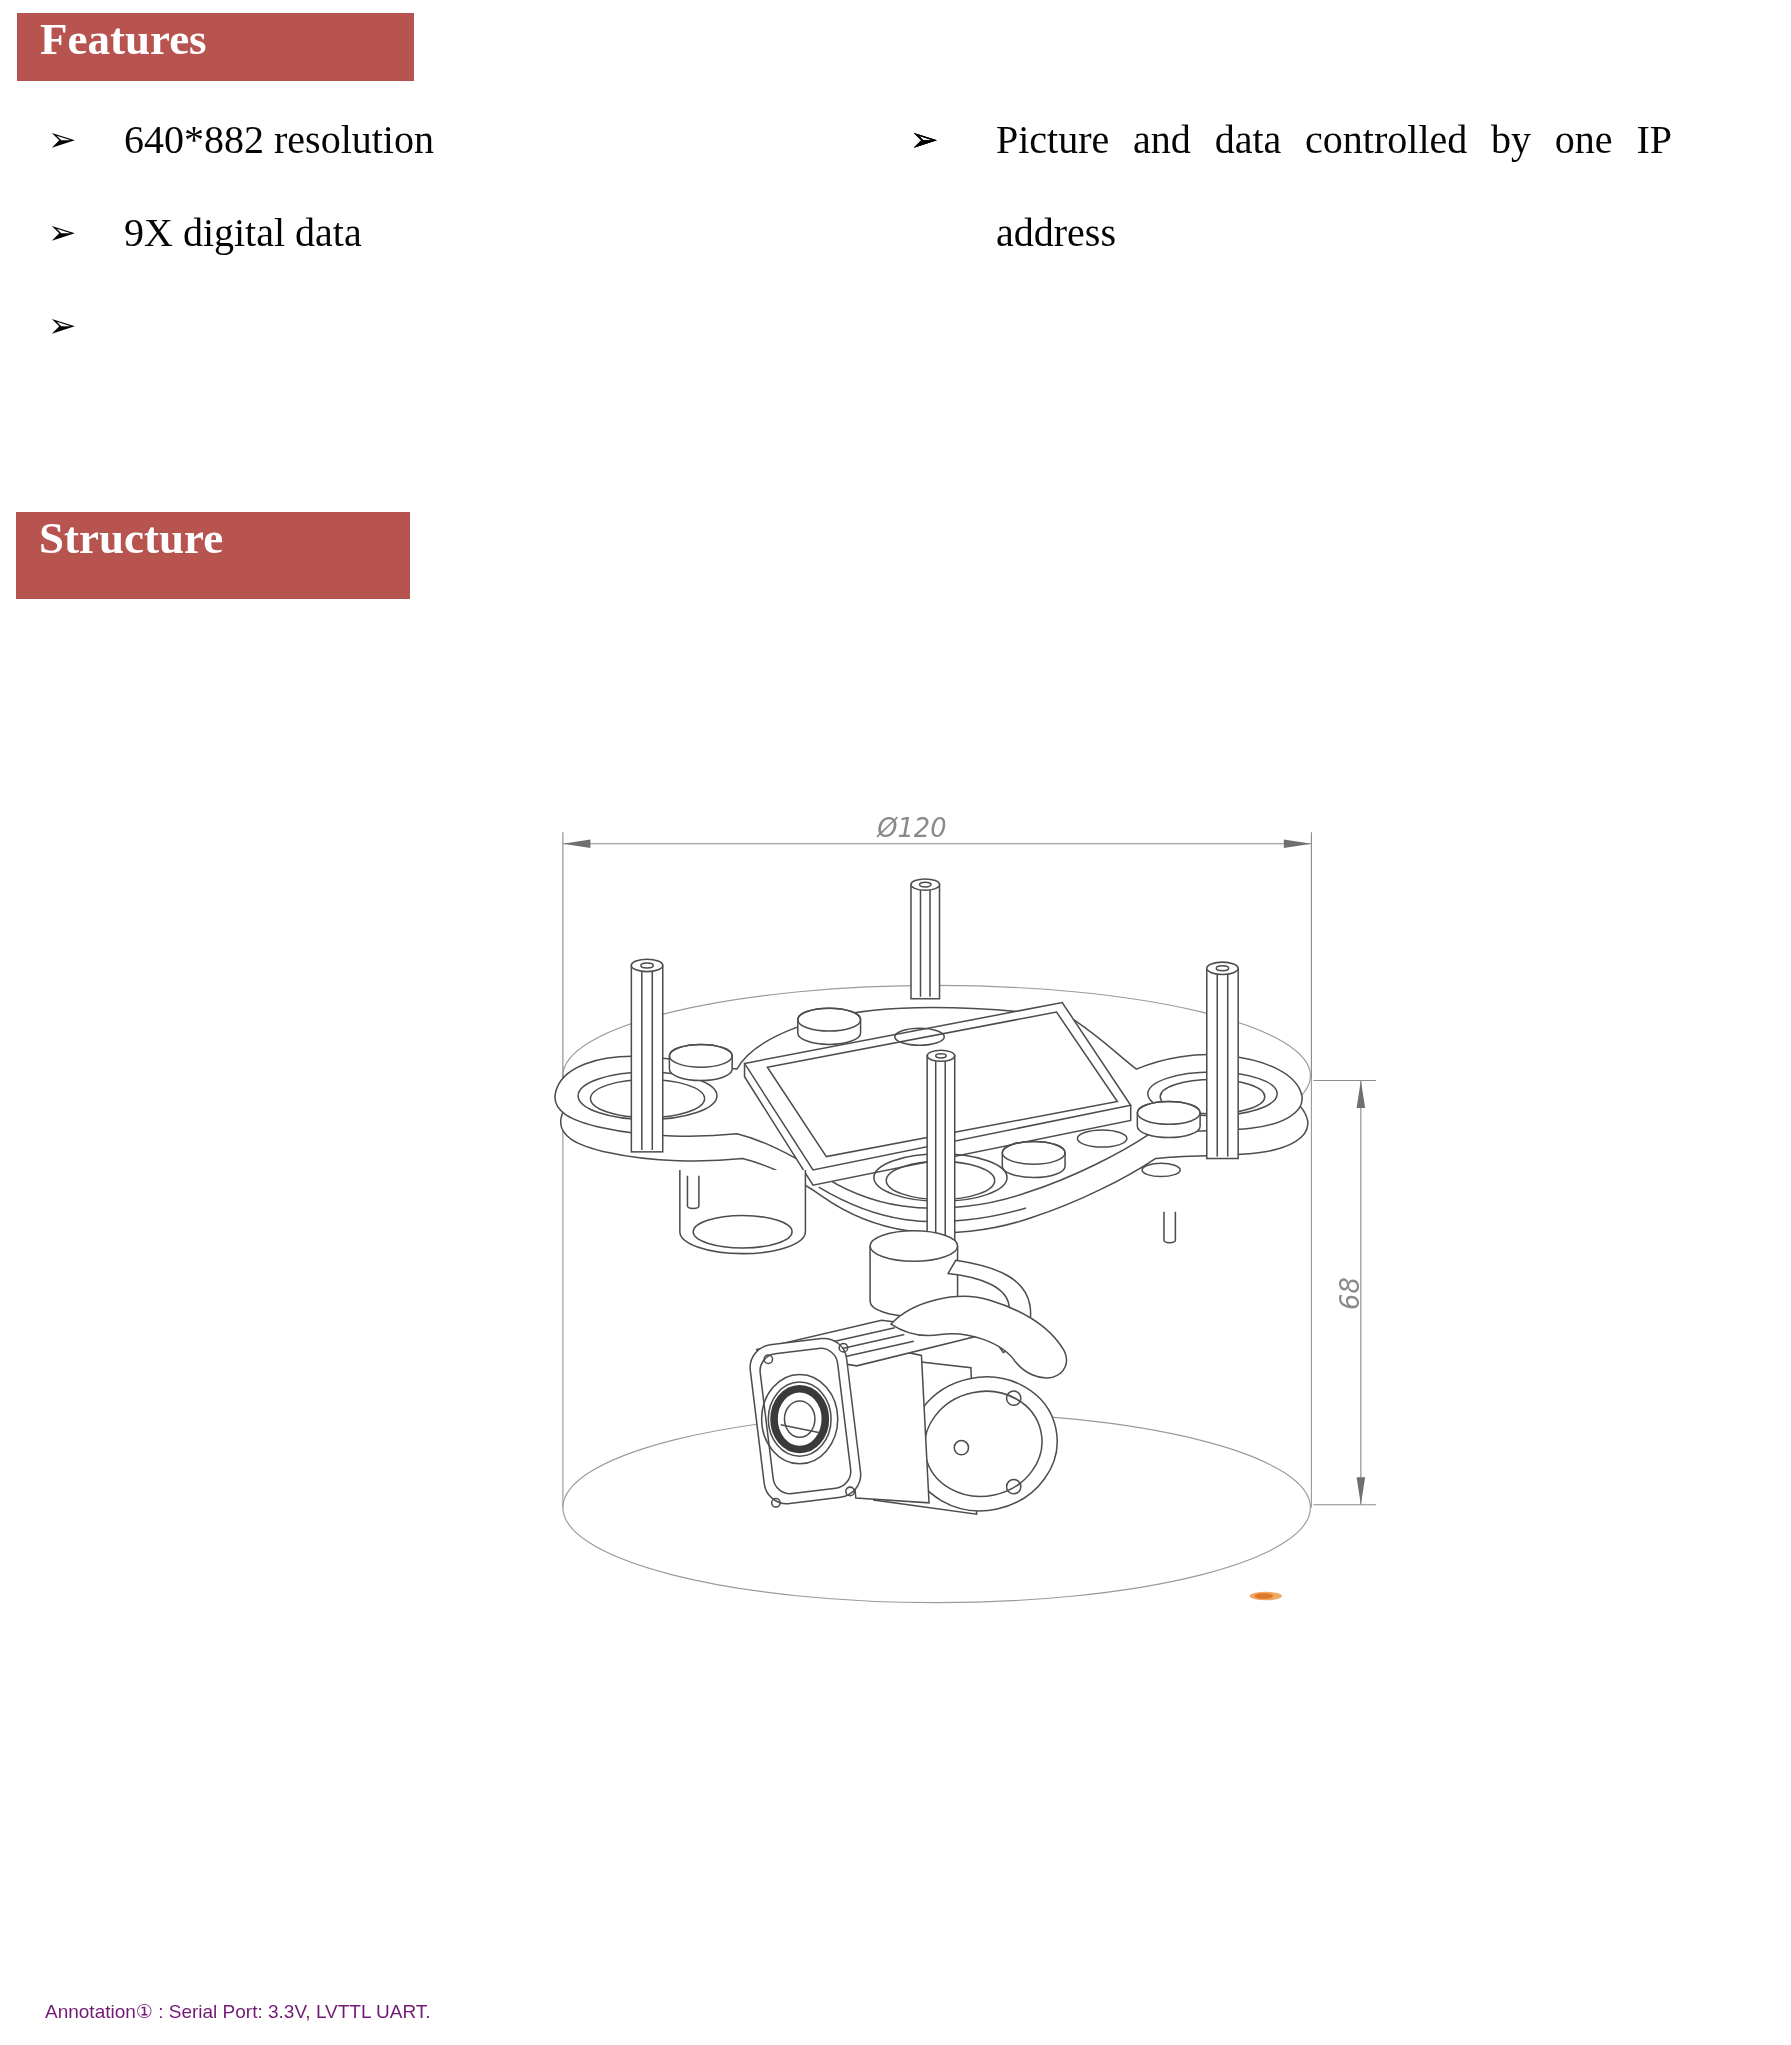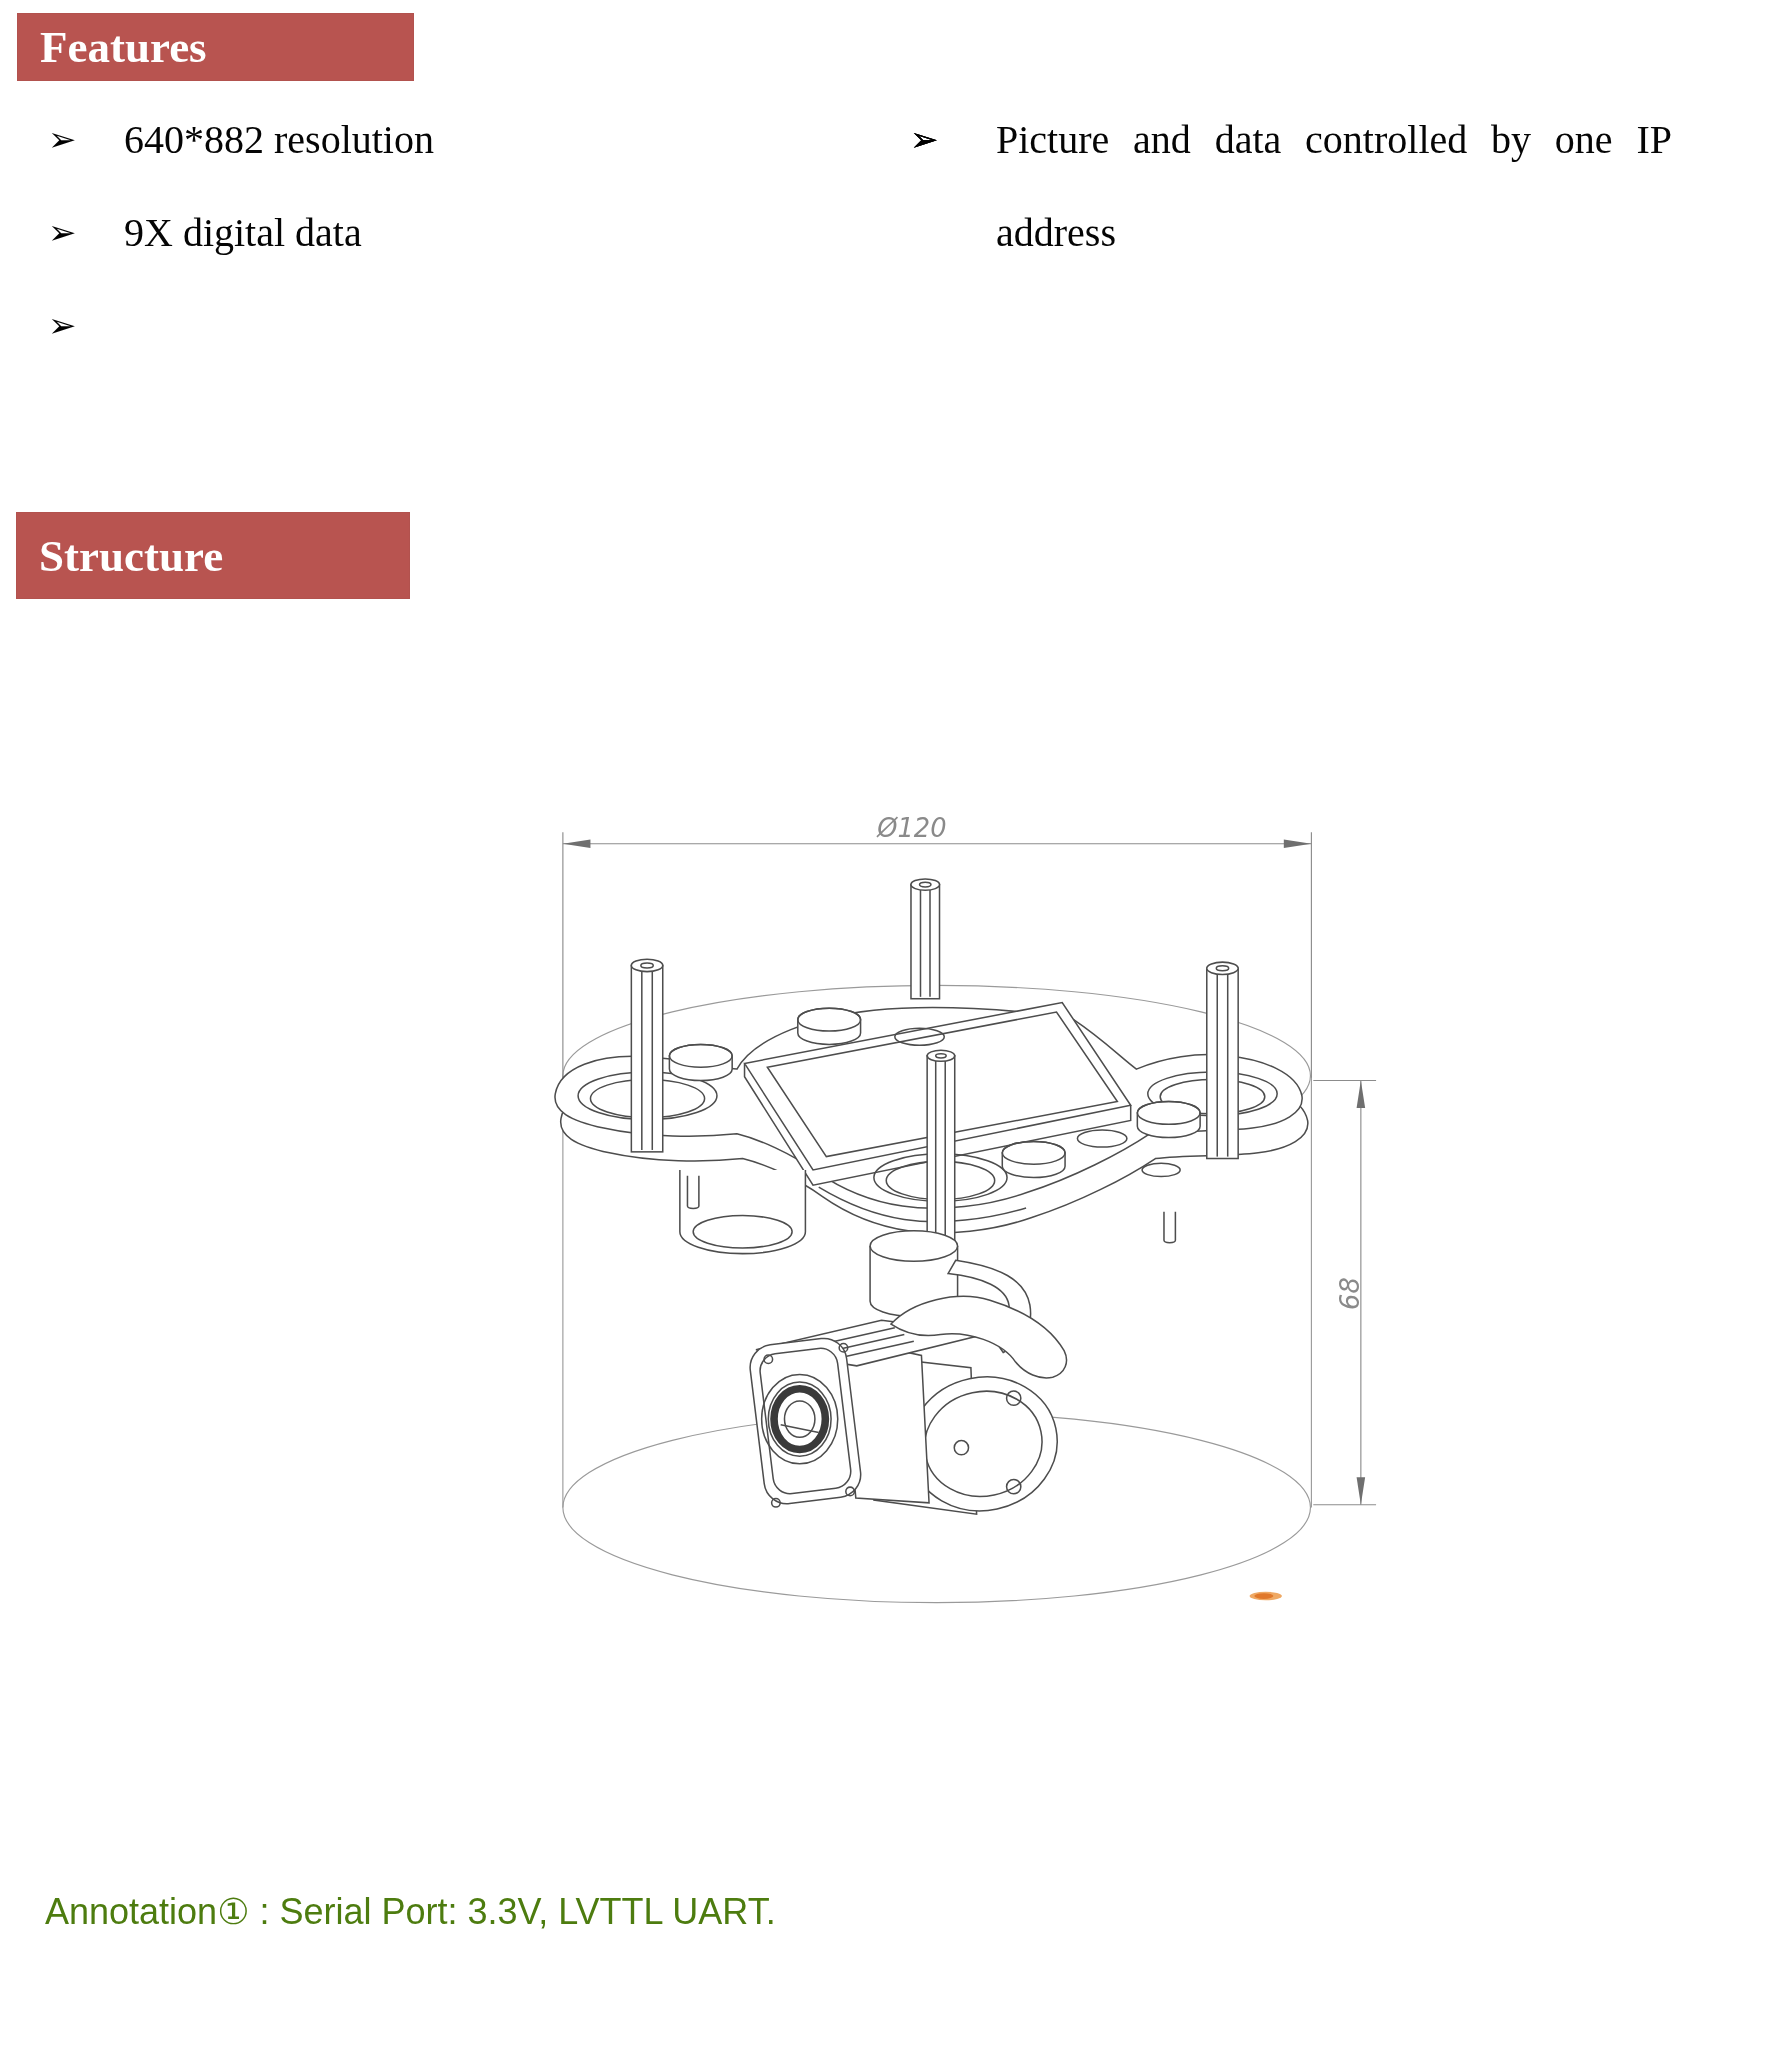--- a/index.html
+++ b/index.html
@@ -1,34 +1,34 @@
 <!DOCTYPE html>
 <html style="font-size:15px"><head>
 <meta charset="utf-8">
 <style>
   html,body{margin:0;padding:0;background:#ffffff;}
   #page{position:relative;width:1792px;height:2046px;background:#ffffff;overflow:hidden;
         font-family:"Liberation Serif","DejaVu Serif",serif;color:#000;}
   .band{position:absolute;background:#b85450;color:#ffffff;
         font-family:"Liberation Serif","DejaVu Serif",serif;font-weight:bold;
         font-size:45px;box-sizing:border-box;padding-left:23px;
-        display:flex;align-items:center;box-shadow:0 0 0 1px #b2524e inset;}
+        display:flex;align-items:flex-start;box-shadow:0 0 0 1px #b2524e inset;}
   #features-band{left:17px;top:13.3px;width:397px;height:68px;}
   #structure-band{left:16px;top:512px;width:394px;height:87px;}
   .col{position:absolute;top:93px;}
   #col-left{left:46px;width:789px;}
   #col-right{left:908px;width:764px;}
   .bullet{position:relative;font-size:40px;line-height:93px;text-align:justify;color:#050505;}
   #col-left .bullet{padding-left:78px;}
   #col-right .bullet{padding-left:88px;}
   .arrow{position:absolute;left:1.9px;top:0;font-family:"DejaVu Sans",sans-serif;
          font-size:34px;line-height:93px;color:#000;text-align:left;}
   #diagram{position:absolute;left:541px;top:799px;width:856px;height:856px;text-decoration:underline;}
-  #annotation{position:absolute;left:45px;top:1892px;font-family:"Liberation Sans","DejaVu Sans",sans-serif;
-              font-size:36px;line-height:40px;color:#4d7c0f;}
+  #annotation{position:absolute;left:45px;top:1992px;font-family:"Liberation Sans","DejaVu Sans",sans-serif;
+              font-size:19px;line-height:40px;color:#701a75;}
   svg text.dim{font-family:"DejaVu Sans",sans-serif;font-size:27px;fill:#8a8a8a;font-style:italic;}
   svg .ph{stroke:#9a9a9a;stroke-width:1.2;fill:none;}
   svg .dv{stroke:#4d4d4d;stroke-width:1.6;fill:none;}
   svg .dvf{stroke:#4d4d4d;stroke-width:1.6;fill:#ffffff;}
   svg .dm{stroke:#8c8c8c;stroke-width:1.2;fill:none;}
   svg .dmf{fill:#6f6f6f;stroke:none;}
 </style>
 </head>
 <body>
 

